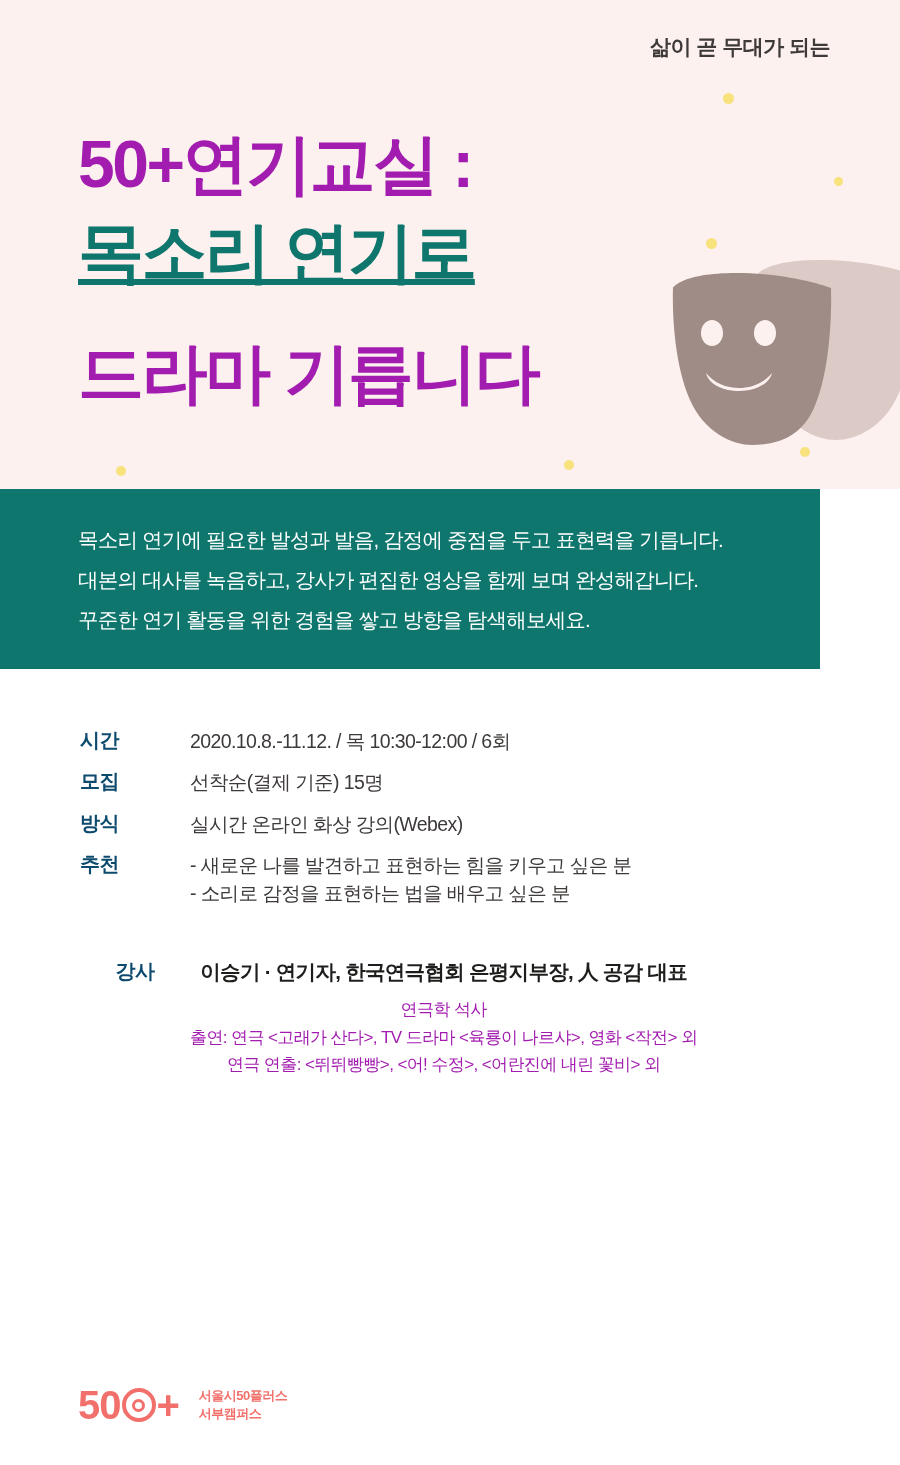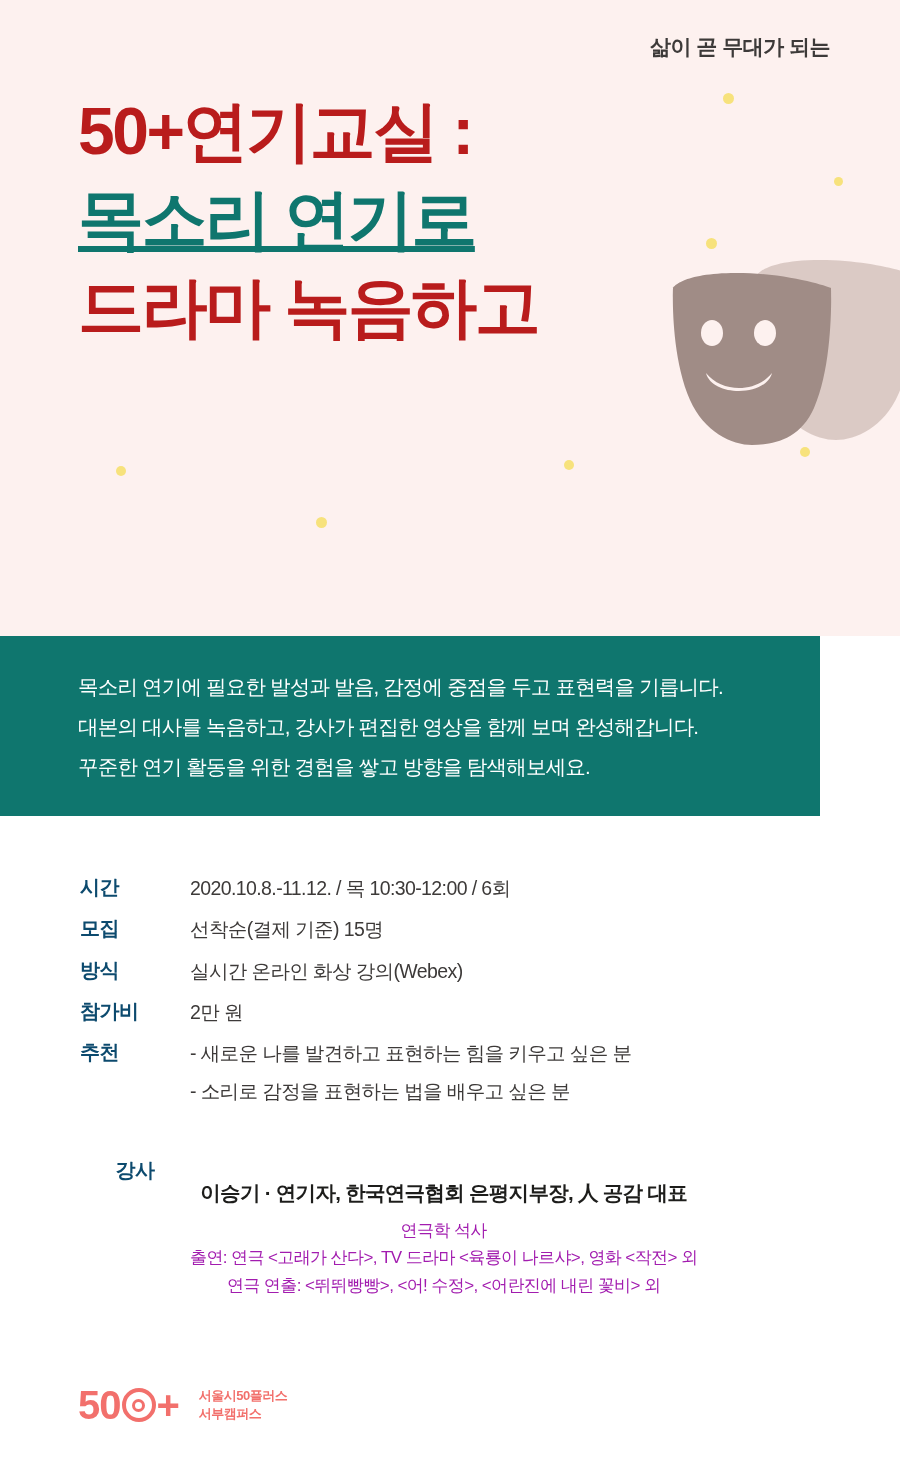--- a/index.html
+++ b/index.html
@@ -13,21 +13,21 @@
     background: #ffffff;
     font-family: "Liberation Sans", "DejaVu Sans", sans-serif;
     overflow: hidden;
     position: relative;
   }
 
   
   .hero {
     position: relative;
     width: 900px;
-    height: 636px;
+    height: 489px;
     background: #fdf1ef;
     overflow: hidden;
   }
   .dot {
     position: absolute;
     border-radius: 50%;
     background: #f7e27c;
   }
   .masks {
     position: absolute;
@@ -52,21 +52,21 @@
     left: 78px;
     right: 40px;
   }
   .tline {
     font-size: 66px;
     line-height: 1.33;
     font-weight: bold;
     letter-spacing: -2.5px;
     white-space: nowrap;
   }
-  .tline.pink { color: #b91c1c; }
+  .tline.pink { color: #a21caf; margin-top: 33px; }
   .tline.gray { color: #0f766e; text-decoration: underline; }
 
   
   .summary {
     width: 820px;
     height: 180px;
     background: #0f766e;
     padding: 35px 0 0 78px;
   }
   .summary p {
@@ -98,36 +98,35 @@
     font-size: 20px;
     letter-spacing: -0.5px;
     white-space: nowrap;
   }
   .info-value {
     color: #3d3a39;
     font-size: 19.5px;
     letter-spacing: -0.6px;
     line-height: 1.45;
   }
-  .rec-line { margin-bottom: 10px; }
+  .rec-line { }
   .rec-line:last-child { margin-bottom: 0; }
 
   .teacher-table {
     margin-left: 80px;
     margin-top: 38px;
     border-collapse: collapse;
   }
   .teacher-table td { vertical-align: top; padding: 0; text-align: center; }
   .teacher-name {
     color: #1d1d1b;
     font-size: 20.5px;
     font-weight: bold;
     letter-spacing: -0.7px;
     padding-bottom: 10px;
-    margin-top: 22px;
   }
   .teacher-sub {
     color: #a21caf;
     font-size: 17px;
     letter-spacing: -0.6px;
     line-height: 1.62;
   }
 
   
   .footer {
@@ -196,21 +195,21 @@
       <ellipse cx="95" cy="78" rx="11" ry="13"></ellipse>
       <path d="M36,118 C52,138 86,138 102,118 C96,142 42,142 36,118 Z"></path>
     </g>
   </svg>
 
   <div class="eyebrow">삶이 곧 무대가 되는</div>
 
   <div class="title-block">
     <div class="tline pink">50+연기교실 :</div>
     <div class="tline gray">목소리 연기로</div>
-    <div class="tline pink">드라마 녹음하고</div>
+    <div class="tline pink">드라마 기릅니다</div>
   </div>
 </section>
 
 <section class="summary">
   <p>목소리 연기에 필요한 발성과 발음, 감정에 중점을 두고 표현력을 기릅니다.</p>
   <p>대본의 대사를 녹음하고, 강사가 편집한 영상을 함께 보며 완성해갑니다.</p>
   <p>꾸준한 연기 활동을 위한 경험을 쌓고 방향을 탐색해보세요.</p>
 </section>
 
 <section class="info">
@@ -220,24 +219,20 @@
       <td class="info-label">시간</td>
       <td class="info-value">2020.10.8.-11.12. / 목 10:30-12:00 / 6회</td>
     </tr>
     <tr>
       <td class="info-label">모집</td>
       <td class="info-value">선착순(결제 기준) 15명</td>
     </tr>
     <tr>
       <td class="info-label">방식</td>
       <td class="info-value">실시간 온라인 화상 강의(Webex)</td>
-    </tr>
-    <tr>
-      <td class="info-label">참가비</td>
-      <td class="info-value">2만 원</td>
     </tr>
     <tr>
       <td class="info-label">추천</td>
       <td class="info-value">
         <div class="rec-line">- 새로운 나를 발견하고 표현하는 힘을 키우고 싶은 분</div>
         <div class="rec-line">- 소리로 감정을 표현하는 법을 배우고 싶은 분</div>
       </td>
     </tr>
   </tbody>
     </table>

